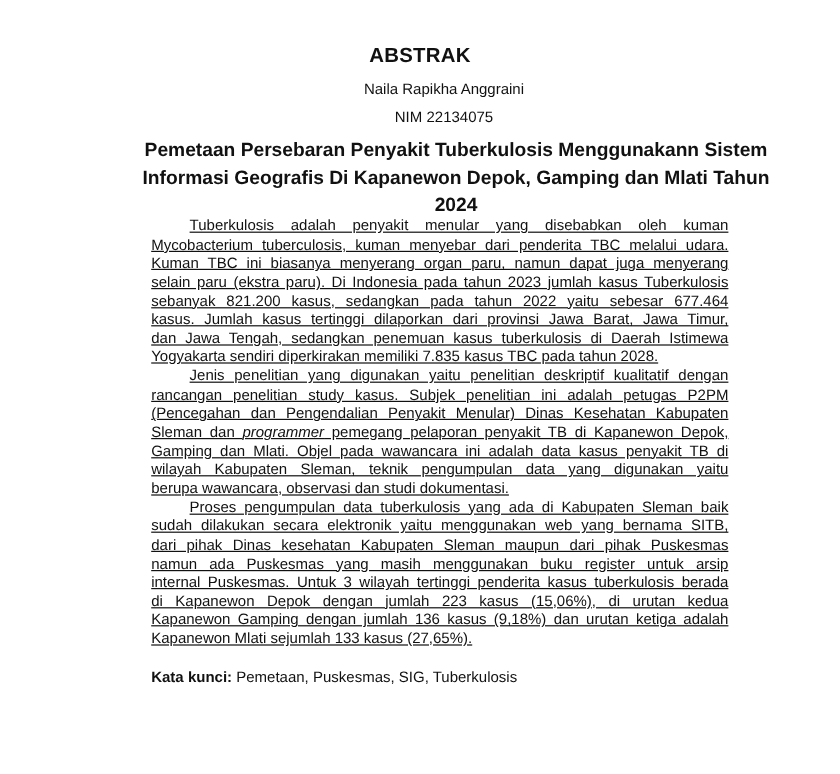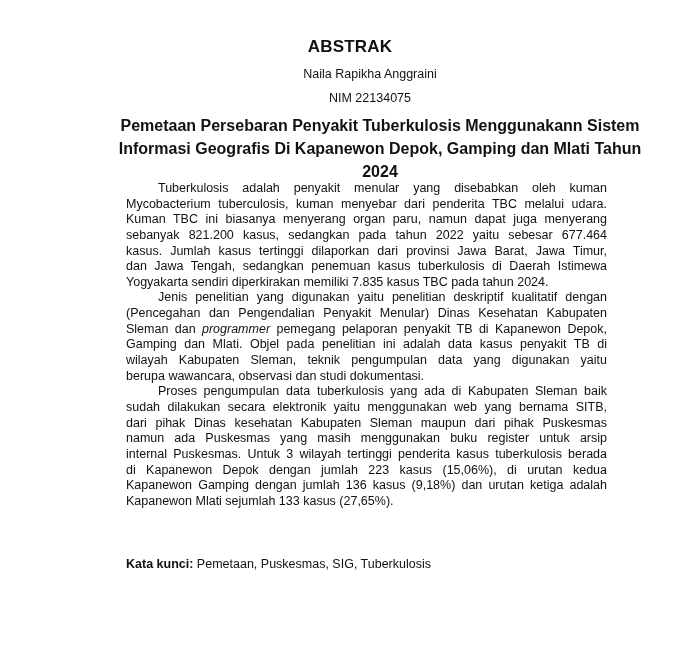--- a/index.html
+++ b/index.html
@@ -5,21 +5,21 @@
   html, body { margin: 0; padding: 0; background: #ffffff; }
   body { width: 700px; height: 645px; position: relative; overflow: hidden;
          font-family: "Liberation Sans", sans-serif; color: #111111; }
   .title { position: absolute; left: 0; width: 700px; top: 37px; text-align: center;
            font-weight: bold; font-size: 17px; letter-spacing: 0.2px; }
   .author { position: absolute; left: 0; width: 740px; top: 67px; text-align: center; font-size: 12.5px; }
   .nim { position: absolute; left: 0; width: 740px; top: 91px; text-align: center; font-size: 12.5px; }
   .subtitle { position: absolute; left: 110px; width: 540px; top: 114px; text-align: center;
               font-weight: bold; font-size: 16px; line-height: 23px; }
   .body { position: absolute; left: 126px; width: 481px; top: 181px; font-size: 12.5px; line-height: 15.65px; }
-  .line { display: block; text-align: justify; text-align-last: justify; white-space: nowrap; height: 15.65px; }
+  .line { display: block; text-align: justify; text-align-last: justify; white-space: nowrap; height: 15.65px; text-decoration: underline; }
   .line.last { text-align-last: left; }
   .line.indent { padding-left: 32px; }
   .kw { position: absolute; left: 126px; top: 557px; font-size: 12.5px; }
   .kw b { font-weight: bold; }
 </style>
 </head>
 <body>
 
 <div class="title">ABSTRAK</div>
 <div class="author">Naila Rapikha Anggraini</div>
@@ -28,31 +28,33 @@
   <div>Pemetaan Persebaran Penyakit Tuberkulosis Menggunakann Sistem</div>
   <div>Informasi Geografis Di Kapanewon Depok, Gamping dan Mlati Tahun 2024</div>
 </div>
 
 <div class="body">
 
   <div>
     <span class="line indent">Tuberkulosis adalah penyakit menular yang disebabkan oleh kuman</span>
     <span class="line">Mycobacterium tuberculosis, kuman menyebar dari penderita TBC melalui udara.</span>
     <span class="line">Kuman TBC ini biasanya menyerang organ paru, namun dapat juga menyerang</span>
+    <span class="line">selain paru (ekstra paru). Di Indonesia pada tahun 2023 jumlah kasus Tuberkulosis</span>
     <span class="line">sebanyak 821.200 kasus, sedangkan pada tahun 2022 yaitu sebesar 677.464</span>
     <span class="line">kasus. Jumlah kasus tertinggi dilaporkan dari provinsi Jawa Barat, Jawa Timur,</span>
     <span class="line">dan Jawa Tengah, sedangkan penemuan kasus tuberkulosis di Daerah Istimewa</span>
-    <span class="line last">Yogyakarta sendiri diperkirakan memiliki 7.835 kasus TBC pada tahun 2024.</span>
+    <span class="line last">Yogyakarta sendiri diperkirakan memiliki 7.835 kasus TBC pada tahun 2028.</span>
   </div>
 
   <div>
     <span class="line indent">Jenis penelitian yang digunakan yaitu penelitian deskriptif kualitatif dengan</span>
+    <span class="line">rancangan penelitian study kasus. Subjek penelitian ini adalah petugas P2PM</span>
     <span class="line">(Pencegahan dan Pengendalian Penyakit Menular) Dinas Kesehatan Kabupaten</span>
     <span class="line"><span>Sleman dan </span><i>programmer</i><span> pemegang pelaporan penyakit TB di Kapanewon Depok,</span></span>
-    <span class="line">Gamping dan Mlati. Objel pada penelitian ini adalah data kasus penyakit TB di</span>
+    <span class="line">Gamping dan Mlati. Objel pada wawancara ini adalah data kasus penyakit TB di</span>
     <span class="line">wilayah Kabupaten Sleman, teknik pengumpulan data yang digunakan yaitu</span>
     <span class="line last">berupa wawancara, observasi dan studi dokumentasi.</span>
   </div>
 
   <div>
     <span class="line indent">Proses pengumpulan data tuberkulosis yang ada di Kabupaten Sleman baik</span>
     <span class="line">sudah dilakukan secara elektronik yaitu menggunakan web yang bernama SITB,</span>
     <span class="line">dari pihak Dinas kesehatan Kabupaten Sleman maupun dari pihak Puskesmas</span>
     <span class="line">namun ada Puskesmas yang masih menggunakan buku register untuk arsip</span>
     <span class="line">internal Puskesmas. Untuk 3 wilayah tertinggi penderita kasus tuberkulosis berada</span>

